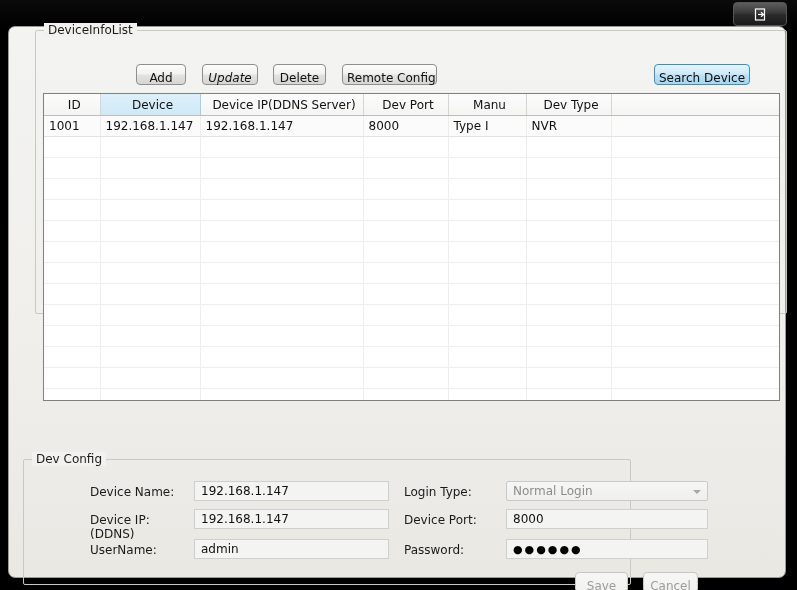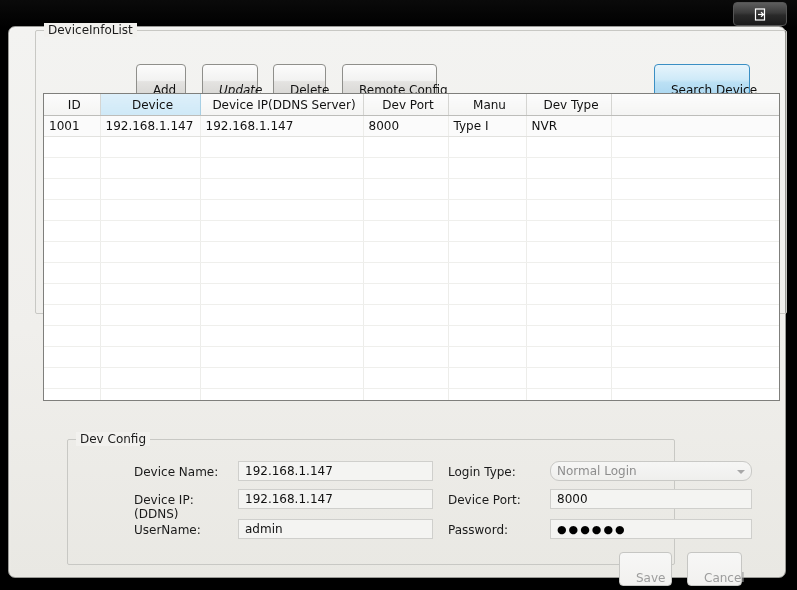--- a/index.html
+++ b/index.html
@@ -64,37 +64,37 @@
     top: -8px; left: 8px;
     background: #f2f1ee;
     padding: 0 4px;
     font-size: 12px;
     color: #1c1c1c;
     line-height: 14px;
     white-space: nowrap;
   }
 
   #group-device-list { left: 14px; top: 3px; width: 752px; height: 284px; margin-left: 12px; }
-  #group-dev-config  { left: 14px; top: 412px; width: 608px; height: 126px; margin-left: 44px; }
+  #group-dev-config  { left: 14px; top: 432px; width: 608px; height: 126px; }
 
   
   .btn {
     position: absolute;
     height: 21px;
     border: 1px solid #8f8f8b;
     border-radius: 4px;
     background: linear-gradient(to bottom, #fcfcfc 0%, #f2f2f1 48%, #e4e3e1 52%, #d7d6d3 100%);
     font-family: "DejaVu Sans", "Liberation Sans", sans-serif;
     font-size: 12px;
     color: #111;
     line-height: 19px;
     text-align: center;
     box-sizing: border-box;
     cursor: pointer;
-    padding: 16px;
+    padding: 4px;
     white-space: nowrap;
   }
   .btn.disabled {
     color: #9d9d9d;
     border: 1px solid #c6c6c3;
     background: linear-gradient(to bottom, #f7f7f6 0%, #f2f1ef 100%);
     cursor: default;
   }
   .btn.accent {
     border: 1px solid #3a8fc4;
@@ -174,21 +174,21 @@
     color: #111;
     padding: 0 0 0 6px;
     line-height: 18px;
     outline: none;
   }
   .combo {
     position: absolute;
     height: 20px;
     box-sizing: border-box;
     border: 1px solid #c9c9c6;
-    border-radius: 9px;
+    border-radius: 2px;
     background: linear-gradient(to bottom, #f6f6f5 0%, #efefed 100%);
     font-size: 12px;
     color: #8d8d8d;
     padding: 0 18px 0 6px;
     line-height: 18px;
     cursor: default;
   }
   .combo .arrow {
     position: absolute;
     right: 6px; top: 8px;

